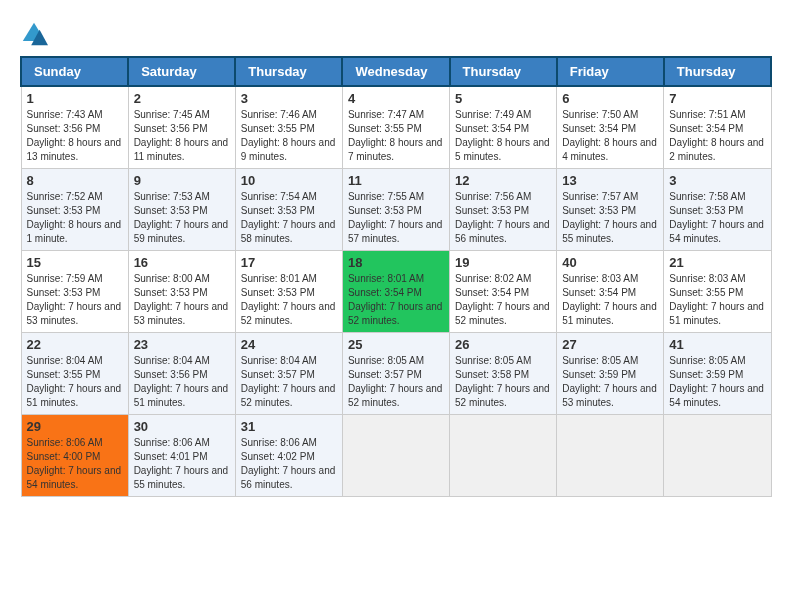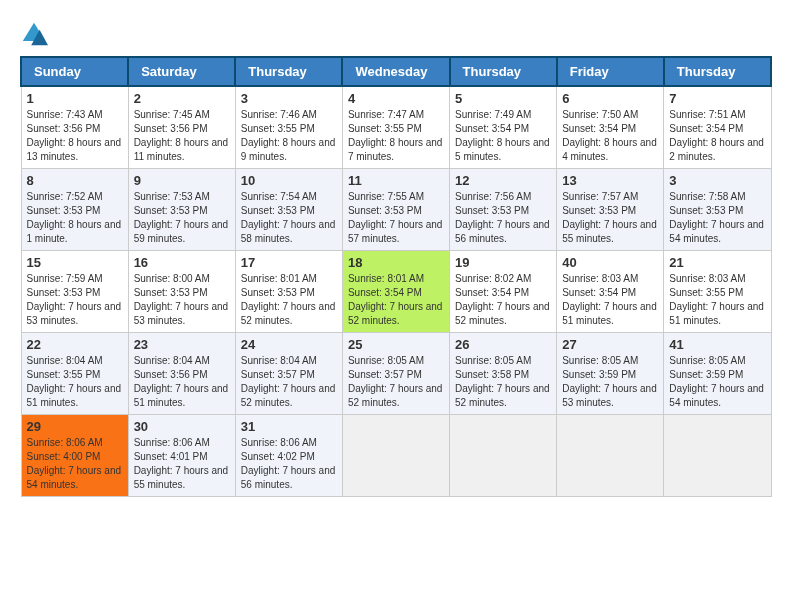--- a/index.html
+++ b/index.html
@@ -181,21 +181,21 @@
           <div class="day-info">Sunrise: 7:59 AM<br>Sunset: 3:53 PM<br>Daylight: 7 hours and 53 minutes.</div>
         </td>
         <td style="background: rgb(255, 255, 255);">
           <span class="day-num">16</span>
           <div class="day-info">Sunrise: 8:00 AM<br>Sunset: 3:53 PM<br>Daylight: 7 hours and 53 minutes.</div>
         </td>
         <td style="background: rgb(255, 255, 255);">
           <span class="day-num">17</span>
           <div class="day-info">Sunrise: 8:01 AM<br>Sunset: 3:53 PM<br>Daylight: 7 hours and 52 minutes.</div>
         </td>
-        <td style="background: #bef264;">
+        <td style="background: #22c55e;">
           <span class="day-num">18</span>
           <div class="day-info">Sunrise: 8:01 AM<br>Sunset: 3:54 PM<br>Daylight: 7 hours and 52 minutes.</div>
         </td>
         <td style="background: rgb(255, 255, 255);">
           <span class="day-num">19</span>
           <div class="day-info">Sunrise: 8:02 AM<br>Sunset: 3:54 PM<br>Daylight: 7 hours and 52 minutes.</div>
         </td>
         <td style="background: rgb(255, 255, 255);">
           <span class="day-num">40</span>
           <div class="day-info">Sunrise: 8:03 AM<br>Sunset: 3:54 PM<br>Daylight: 7 hours and 51 minutes.</div>

